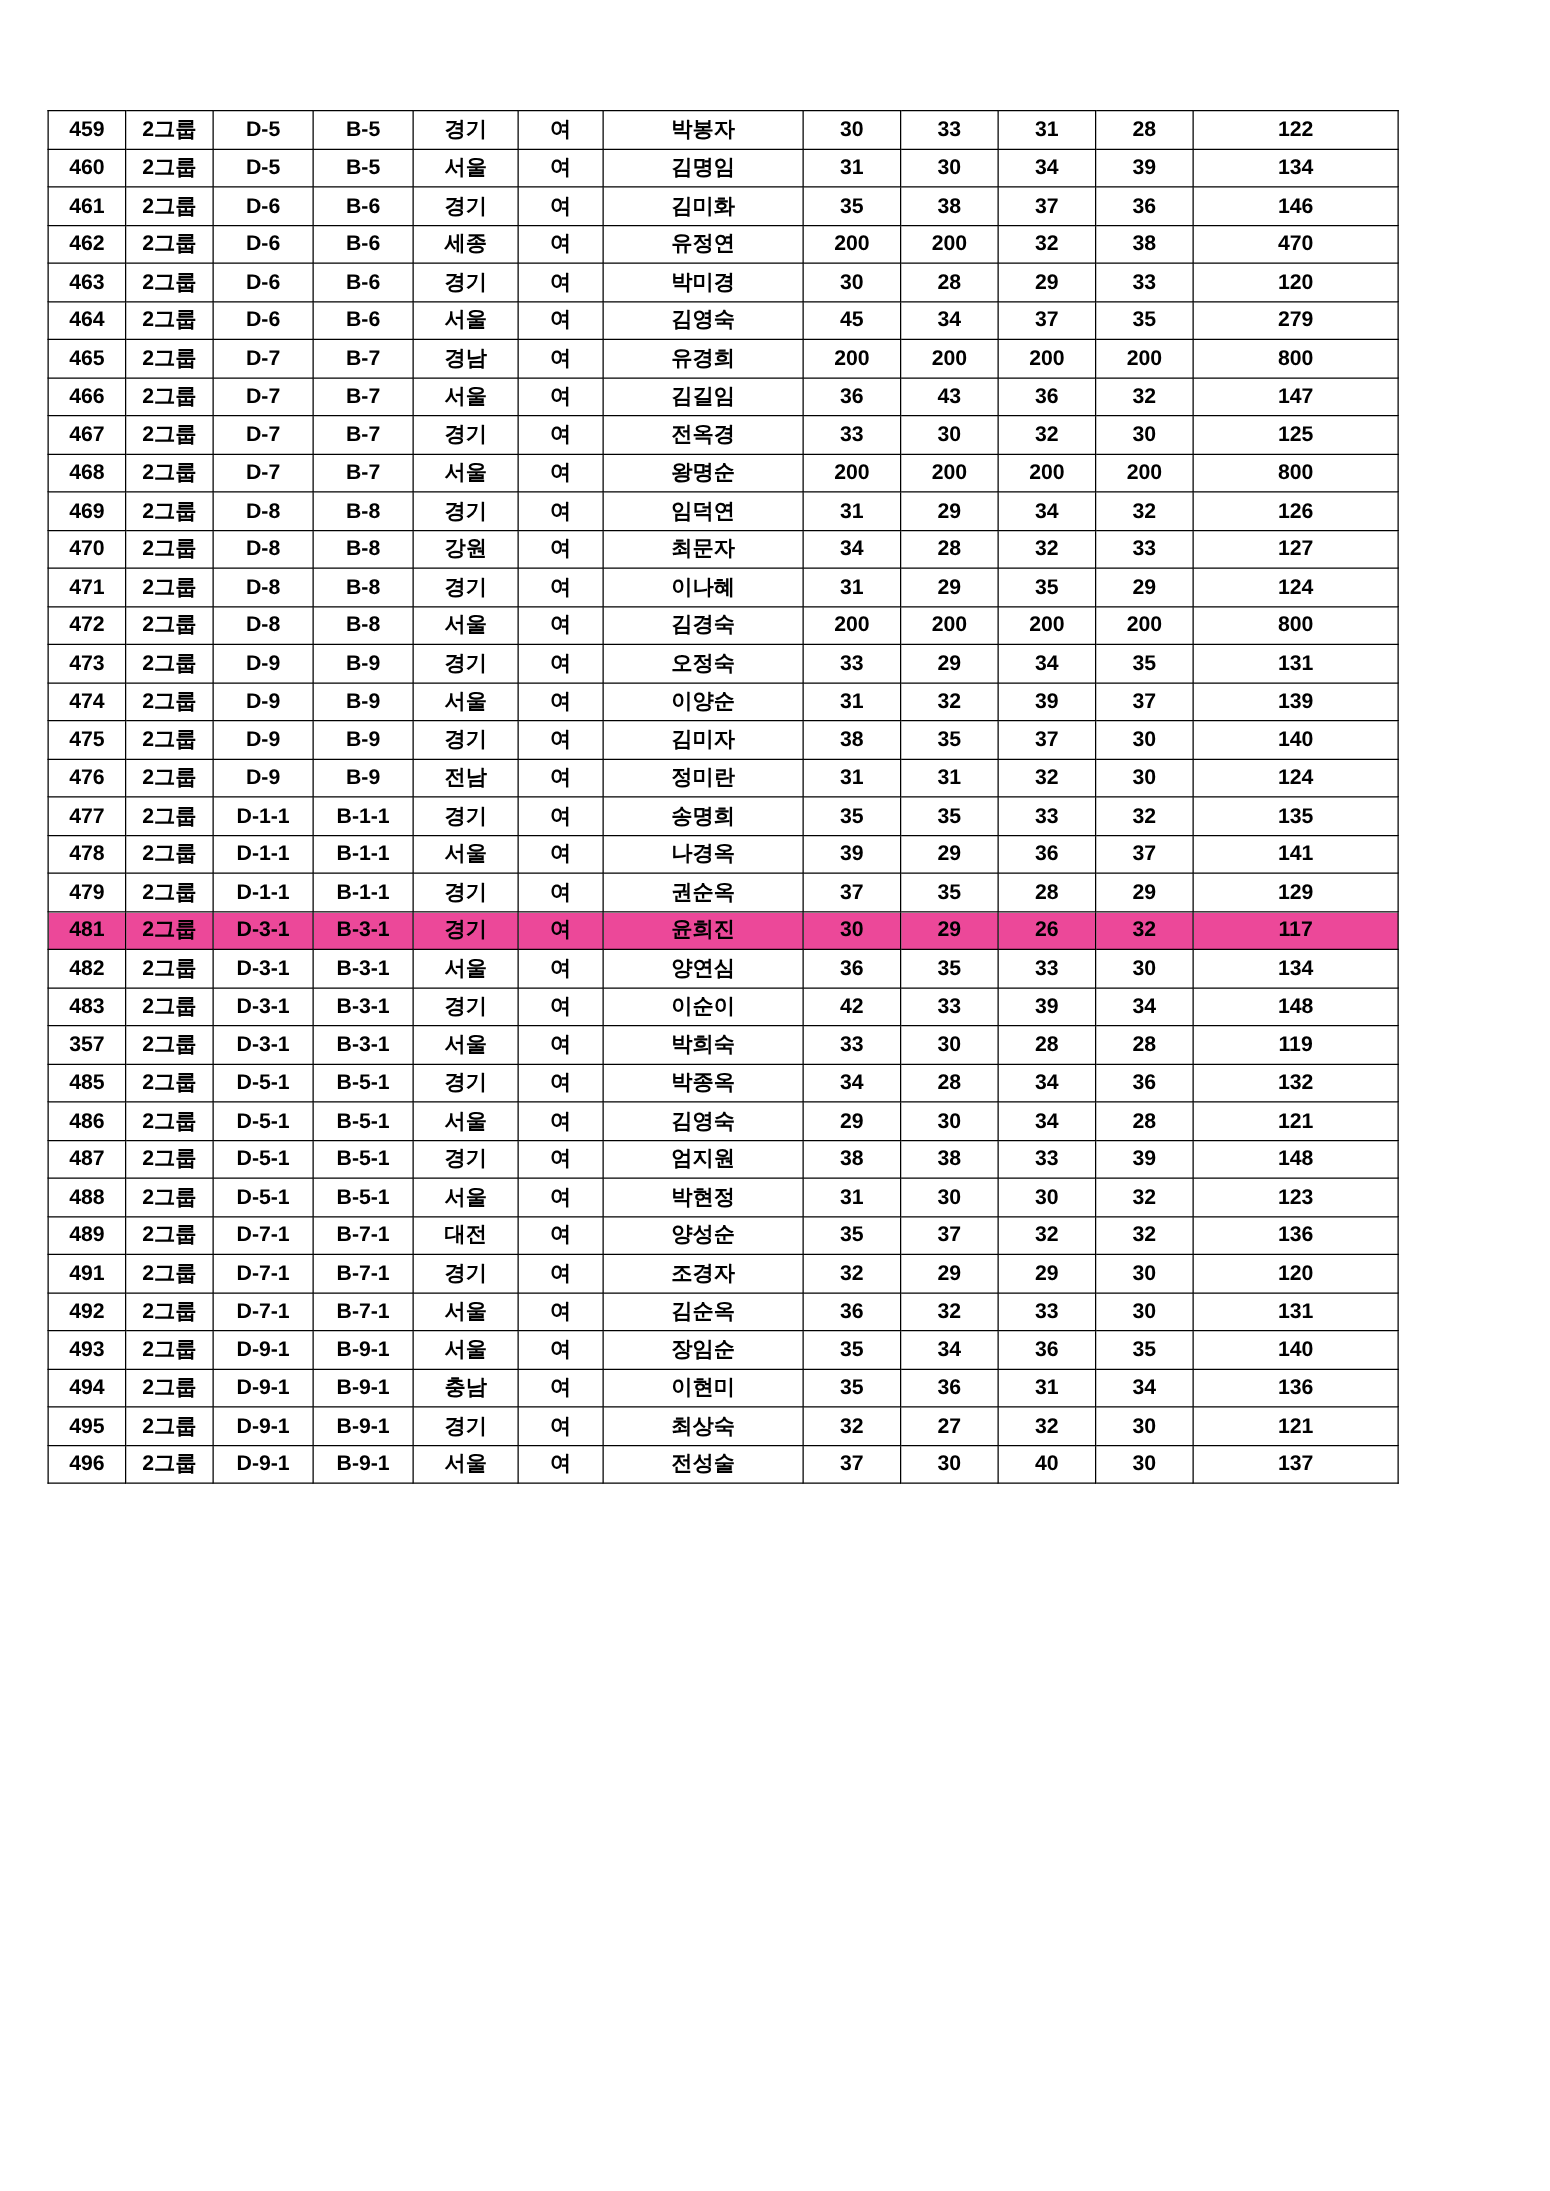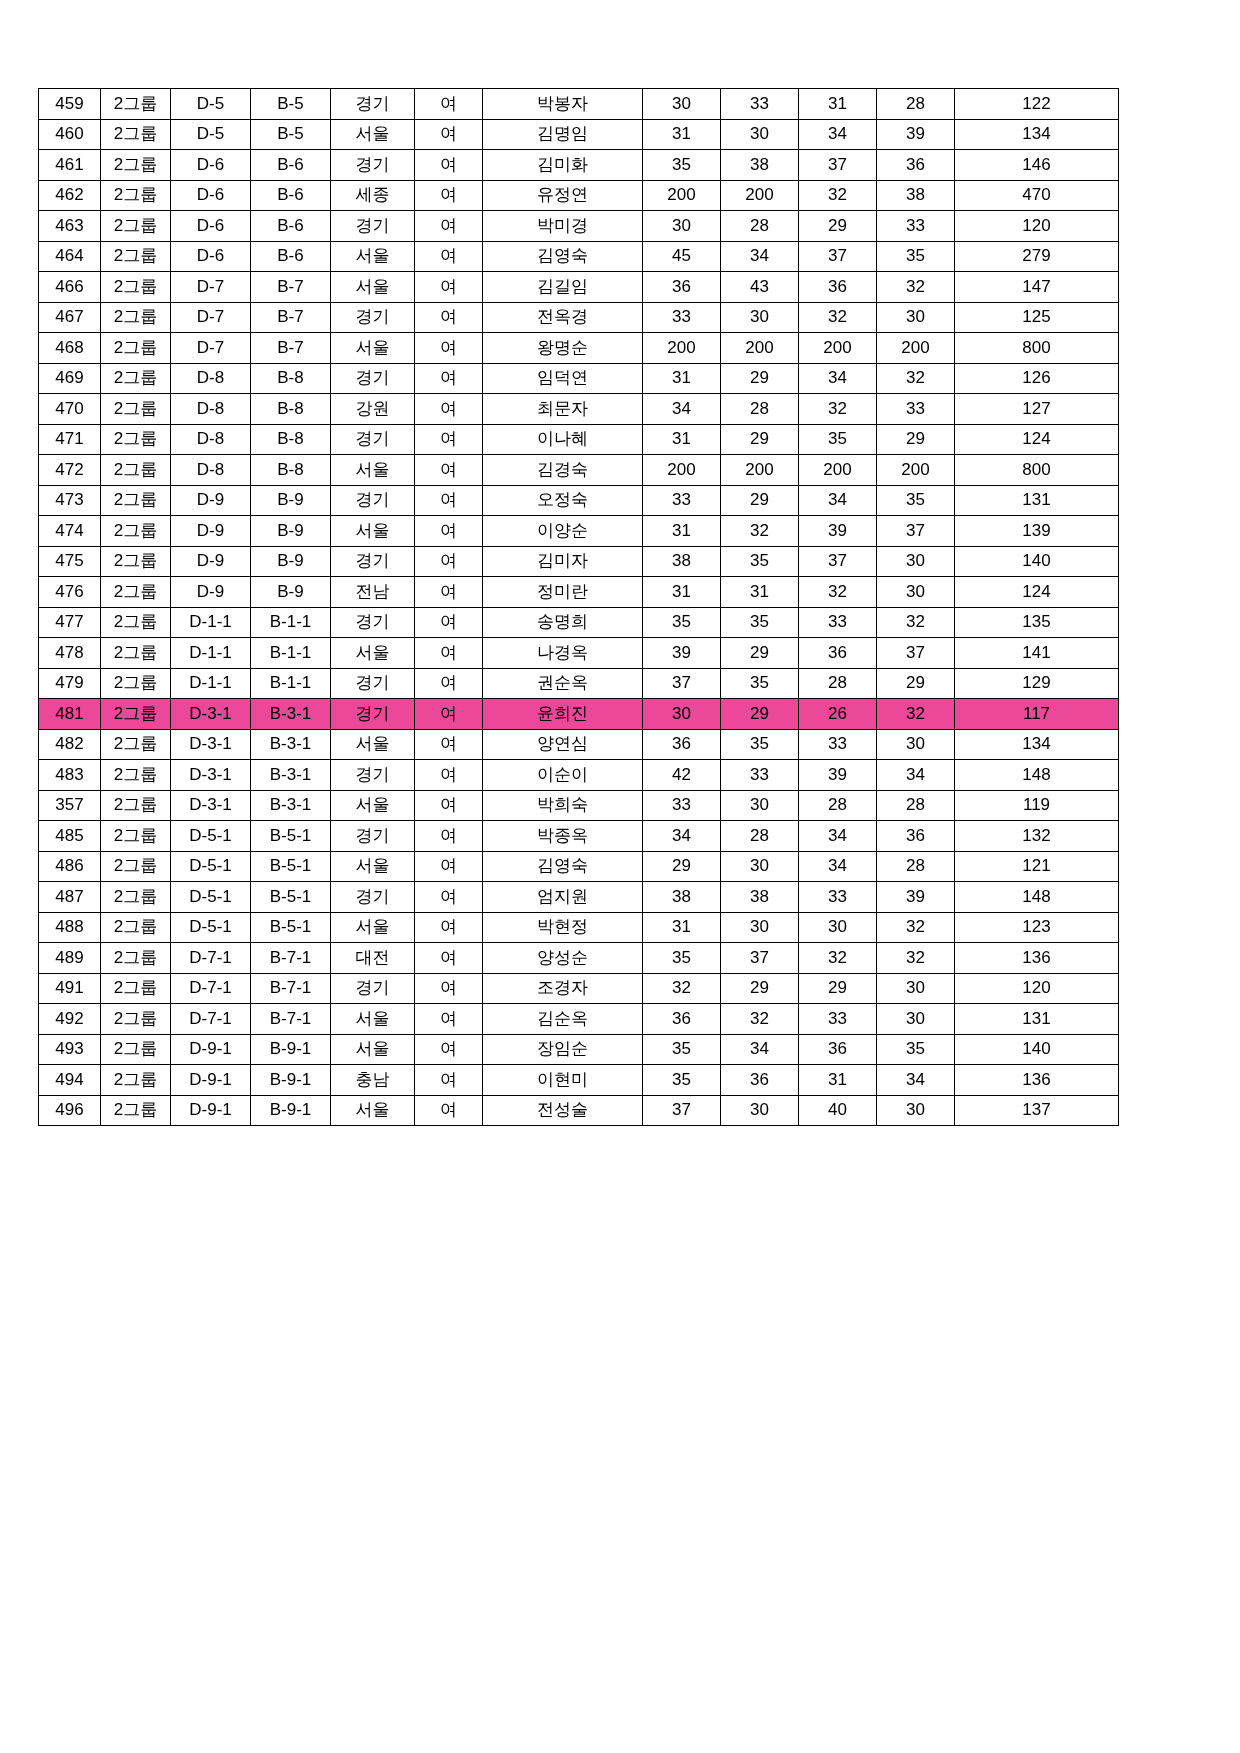--- a/index.html
+++ b/index.html
@@ -18,20 +18,21 @@
     width: 1240px;
     height: 1753px;
     box-sizing: border-box;
     padding: 88px 0 0 38px;
   }
   table.score-table {
     border-collapse: collapse;
     table-layout: fixed;
     width: 1000px;
     font-size: 17px;
+    font-weight: bold;
   }
   table.score-table td {
     border: 1px solid #000000;
     height: 29.5px;
     line-height: 1.05;
     text-align: center;
     vertical-align: middle;
     padding: 0;
     white-space: nowrap;
     overflow: hidden;
@@ -152,20 +153,34 @@
           <td>서울</td>
           <td>여</td>
           <td>김영숙</td>
           <td>45</td>
           <td>34</td>
           <td>37</td>
           <td>35</td>
           <td>279</td>
         </tr>
         <tr>
+          <td>465</td>
+          <td>2그룹</td>
+          <td>D-7</td>
+          <td>B-7</td>
+          <td>경남</td>
+          <td>여</td>
+          <td>유경희</td>
+          <td>200</td>
+          <td>200</td>
+          <td>200</td>
+          <td>200</td>
+          <td>800</td>
+        </tr>
+        <tr>
           <td>466</td>
           <td>2그룹</td>
           <td>D-7</td>
           <td>B-7</td>
           <td>서울</td>
           <td>여</td>
           <td>김길임</td>
           <td>36</td>
           <td>43</td>
           <td>36</td>
@@ -528,20 +543,34 @@
           <td>D-9-1</td>
           <td>B-9-1</td>
           <td>충남</td>
           <td>여</td>
           <td>이현미</td>
           <td>35</td>
           <td>36</td>
           <td>31</td>
           <td>34</td>
           <td>136</td>
+        </tr>
+        <tr>
+          <td>495</td>
+          <td>2그룹</td>
+          <td>D-9-1</td>
+          <td>B-9-1</td>
+          <td>경기</td>
+          <td>여</td>
+          <td>최상숙</td>
+          <td>32</td>
+          <td>27</td>
+          <td>32</td>
+          <td>30</td>
+          <td>121</td>
         </tr>
         <tr>
           <td>496</td>
           <td>2그룹</td>
           <td>D-9-1</td>
           <td>B-9-1</td>
           <td>서울</td>
           <td>여</td>
           <td>전성술</td>
           <td>37</td>

